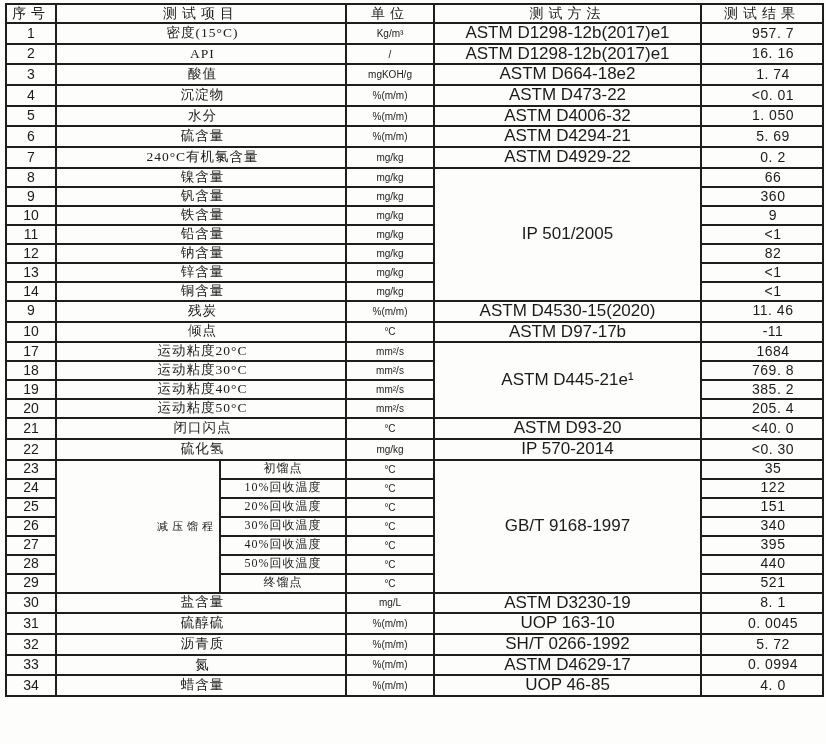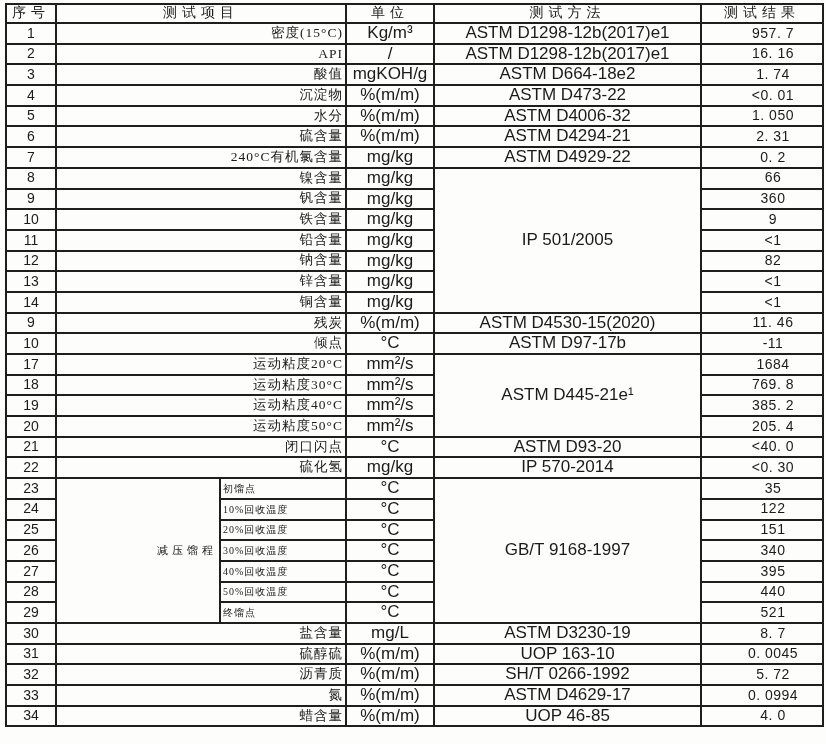--- a/index.html
+++ b/index.html
@@ -23,45 +23,45 @@
     padding: 0 2px;
     overflow: hidden;
     white-space: nowrap;
     text-align: center;
     vertical-align: middle;
     font-size: 13.5px;
     font-weight: normal;
     line-height: 1.1;
   }
   th.hdr {
-    font-family: Liberation Mono, monospace;
+    font-family: Liberation Serif, serif;
     letter-spacing: 5px;
     font-size: 14px;
   }
   td.c-no { font-size: 14px; }
   td.c-item {
-    text-align: right;
+    text-align: center;
     padding-left: 5px;
     font-family: "Liberation Serif", serif;
     letter-spacing: 1px;
     font-size: 13.5px;
   }
   td.c-item-merged {
     text-align: right;
     font-family: "Liberation Serif", serif;
     letter-spacing: 4px;
     font-size: 11px;
   }
   td.c-sub {
-    text-align: left;
+    text-align: center;
     font-family: "Liberation Serif", serif;
     letter-spacing: 1px;
-    font-size: 10px;
-  }
-  td.c-unit { font-size: 17px; }
+    font-size: 12px;
+  }
+  td.c-unit { font-size: 10px; }
   td.c-method { font-size: 17px; }
   td.c-result { font-size: 14px; letter-spacing: 0.5px; padding-left: 24px; }
 </style>
 </head>
 <body>
 
 <table class="report">
   <colgroup>
     <col style="width:50px">
     <col style="width:164px">
@@ -113,21 +113,21 @@
         <td class="c-item" colspan="2">水分</td>
         <td class="c-unit">%(m/m)</td>
         <td class="c-method">ASTM D4006-32</td>
         <td class="c-result">1. 050</td>
       </tr>
       <tr>
         <td class="c-no">6</td>
         <td class="c-item" colspan="2">硫含量</td>
         <td class="c-unit">%(m/m)</td>
         <td class="c-method">ASTM D4294-21</td>
-        <td class="c-result">2. 31</td>
+        <td class="c-result">5. 69</td>
       </tr>
       <tr>
         <td class="c-no">7</td>
         <td class="c-item" colspan="2">240°C有机氯含量</td>
         <td class="c-unit">mg/kg</td>
         <td class="c-method">ASTM D4929-22</td>
         <td class="c-result">0. 2</td>
       </tr>
       <tr>
         <td class="c-no">8</td>
@@ -267,21 +267,21 @@
         <td class="c-no">29</td>
         <td class="c-sub">终馏点</td>
         <td class="c-unit">°C</td>
         <td class="c-result">521</td>
       </tr>
       <tr>
         <td class="c-no">30</td>
         <td class="c-item" colspan="2">盐含量</td>
         <td class="c-unit">mg/L</td>
         <td class="c-method">ASTM D3230-19</td>
-        <td class="c-result">8. 7</td>
+        <td class="c-result">8. 1</td>
       </tr>
       <tr>
         <td class="c-no">31</td>
         <td class="c-item" colspan="2">硫醇硫</td>
         <td class="c-unit">%(m/m)</td>
         <td class="c-method">UOP 163-10</td>
         <td class="c-result">0. 0045</td>
       </tr>
       <tr>
         <td class="c-no">32</td>

